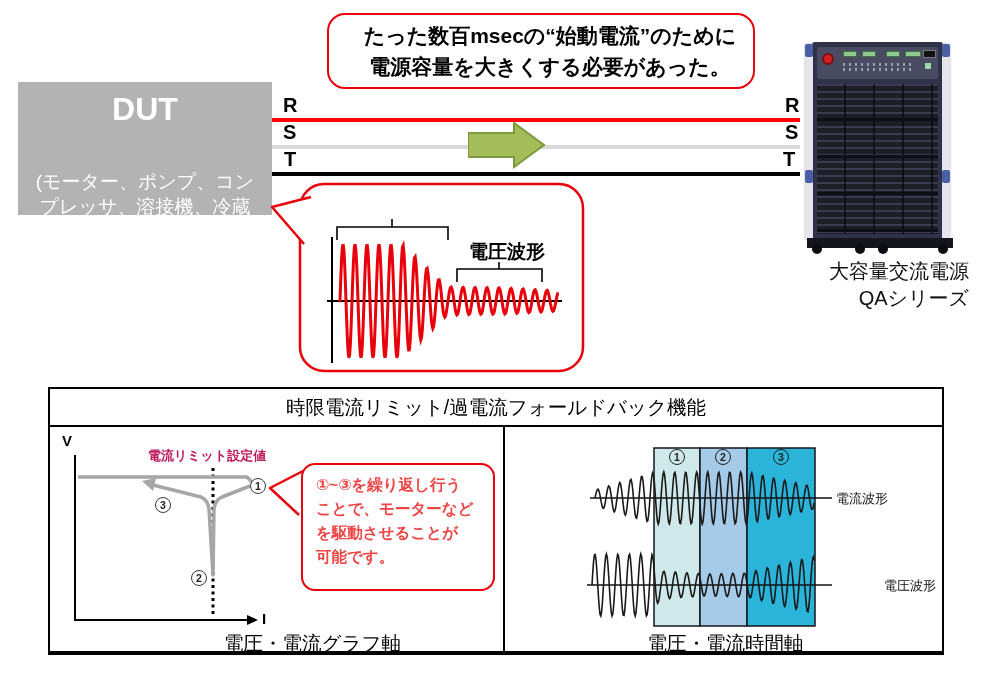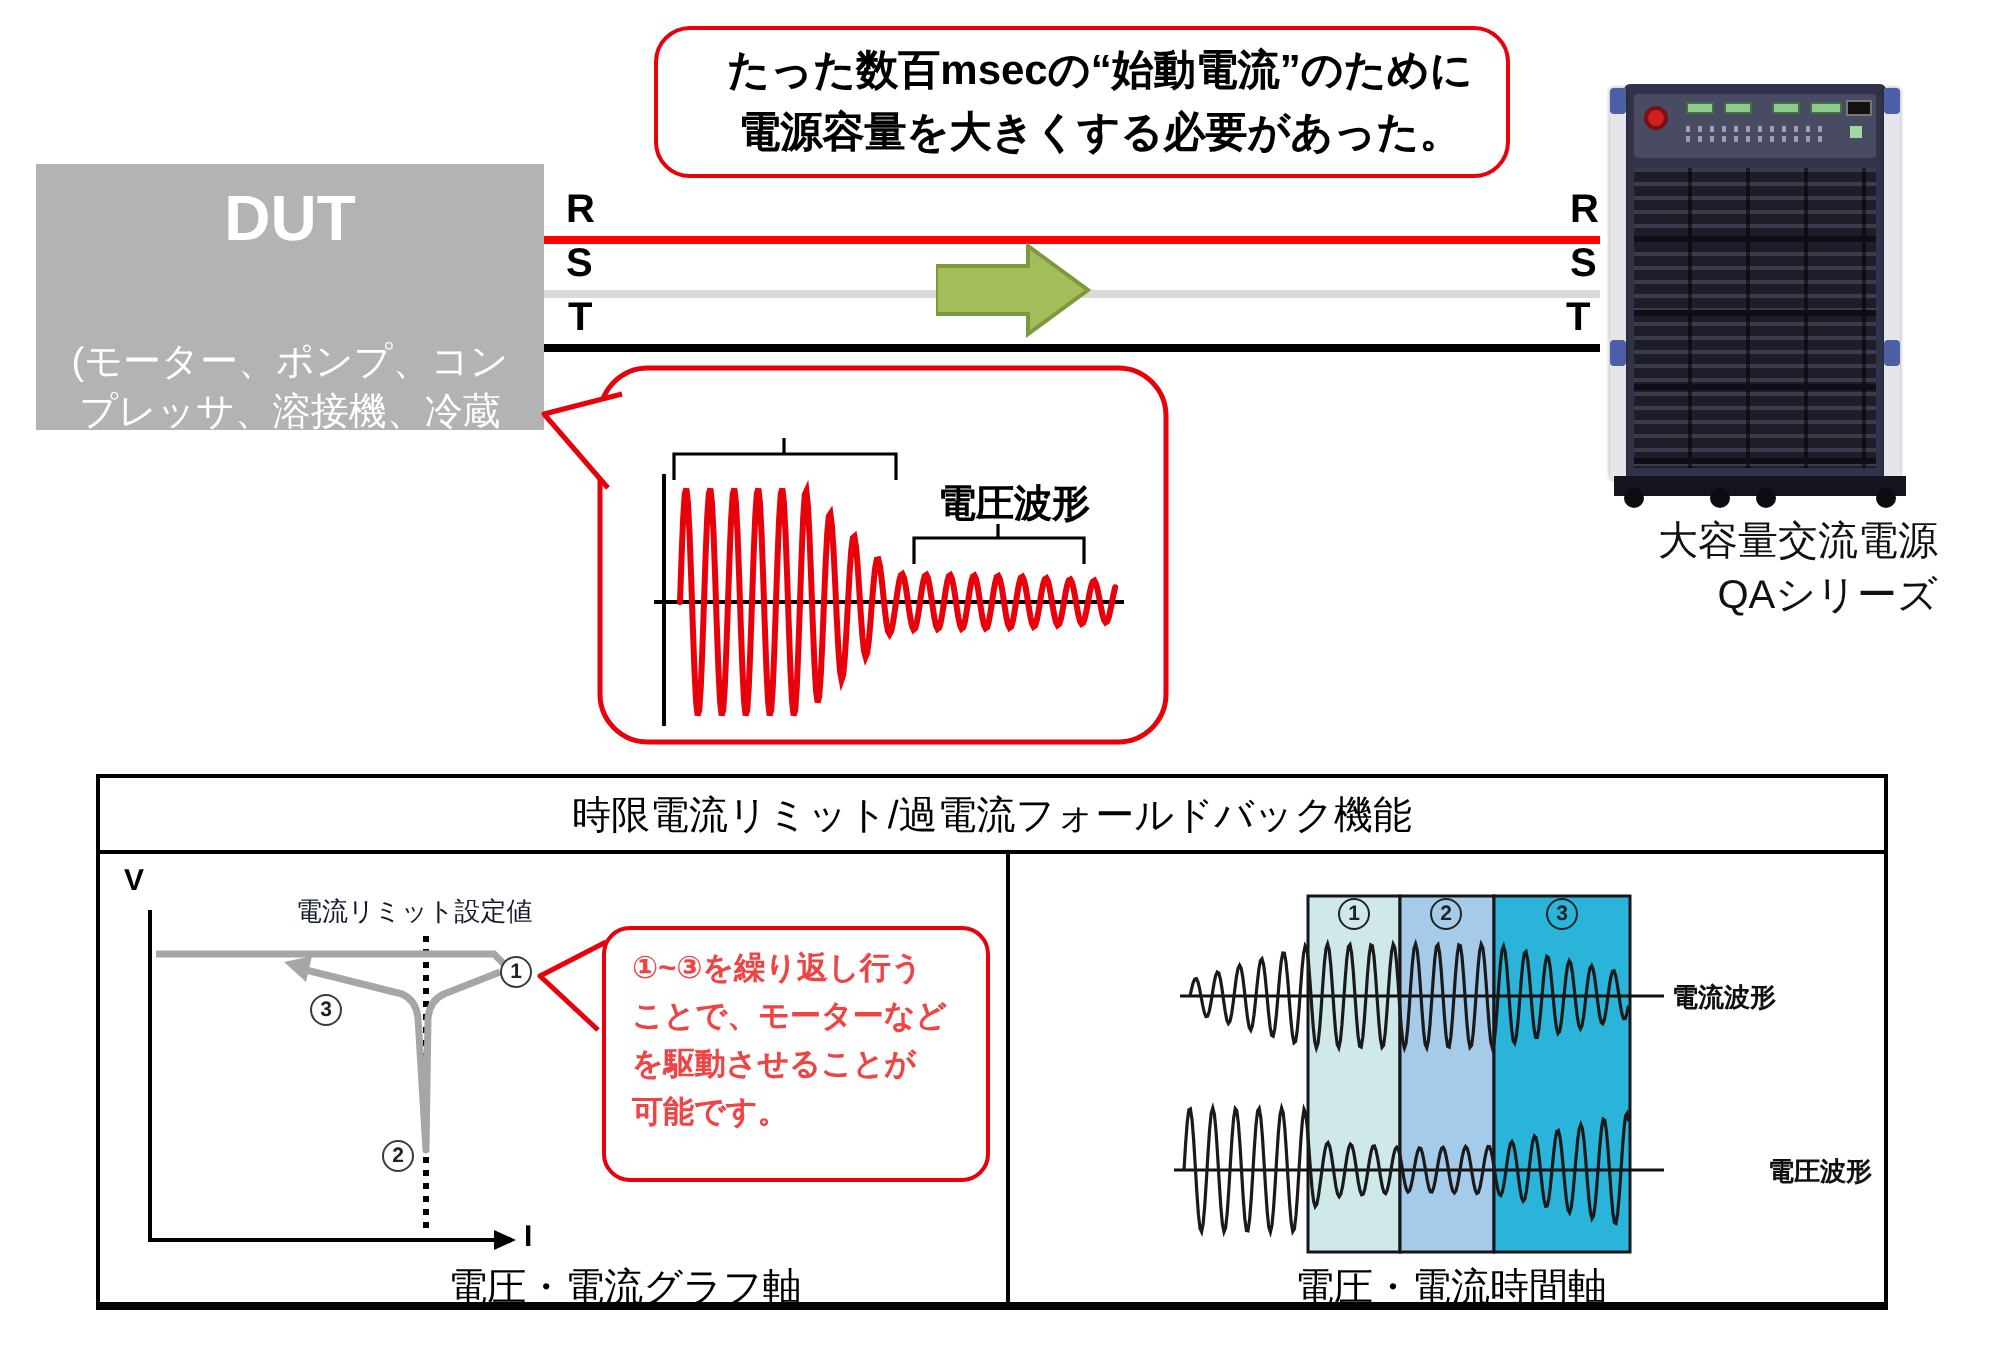--- a/index.html
+++ b/index.html
@@ -50,31 +50,31 @@
   
   .wave-label { font-size:19px; font-weight:bold; color:#000; width:110px; text-align:center; }
 
   
   .feature-box { left:48px; top:387px; width:896px; height:268px; border:2px solid #000; border-bottom-width:4px; background:#fff; }
   .feature-title { left:48px; top:389px; width:896px; height:38px; display:flex; align-items:center;
     justify-content:center; font-size:19.5px; font-weight:500; color:#000; border-bottom:2px solid #000; }
   .feature-divider { left:503px; top:427px; width:2px; height:228px; background:#000; }
   .panel-caption { top:630px; font-size:19.5px; font-weight:500; color:#000; text-align:center; }
 
-  .limit-label { left:148px; top:447px; font-size:13px; font-weight:normal; color:#0f172a; }
+  .limit-label { left:148px; top:447px; font-size:13px; font-weight:bold; color:#be185d; }
   .axis-label { font-size:15px; font-weight:bold; color:#000; }
   .step-circle { width:16px; height:16px; border:1.5px solid #3a3a3a; border-radius:50%;
     background:#fff; font-size:10.5px; font-weight:bold; color:#222; display:flex;
     align-items:center; justify-content:center; line-height:1; }
   .band-circle { background:transparent; border-color:#222; }
 
   .note-bubble { left:301px; top:463px; width:194px; height:128px; border:2.5px solid #e8000b;
     border-radius:14px; background:#fff; padding:8px 6px 0 13px; color:#ef4444;
     font-size:15.5px; font-weight:bold; line-height:1.55; }
-  .wf-label { font-size:13px; font-weight:bold; color:#111; }
+  .wf-label { font-size:13px; font-weight:normal; color:#111; }
 </style>
 </head>
 <body>
 
 <div id="canvas">
 
   <div class="abs top-bubble preline">たった数百msecの“始動電流”のために
 電源容量を大きくする必要があった。</div>
 
   <div class="abs dut-box">

